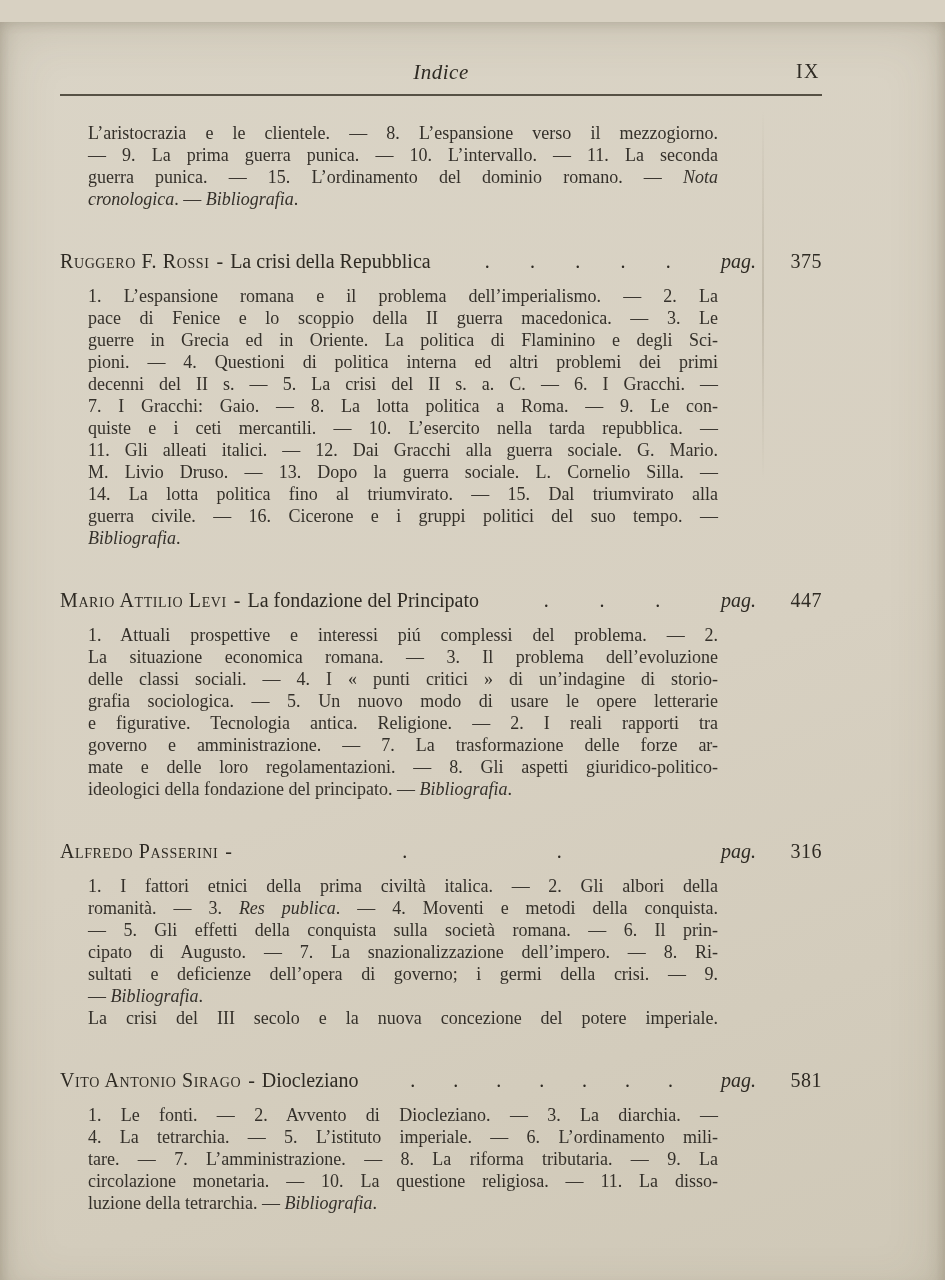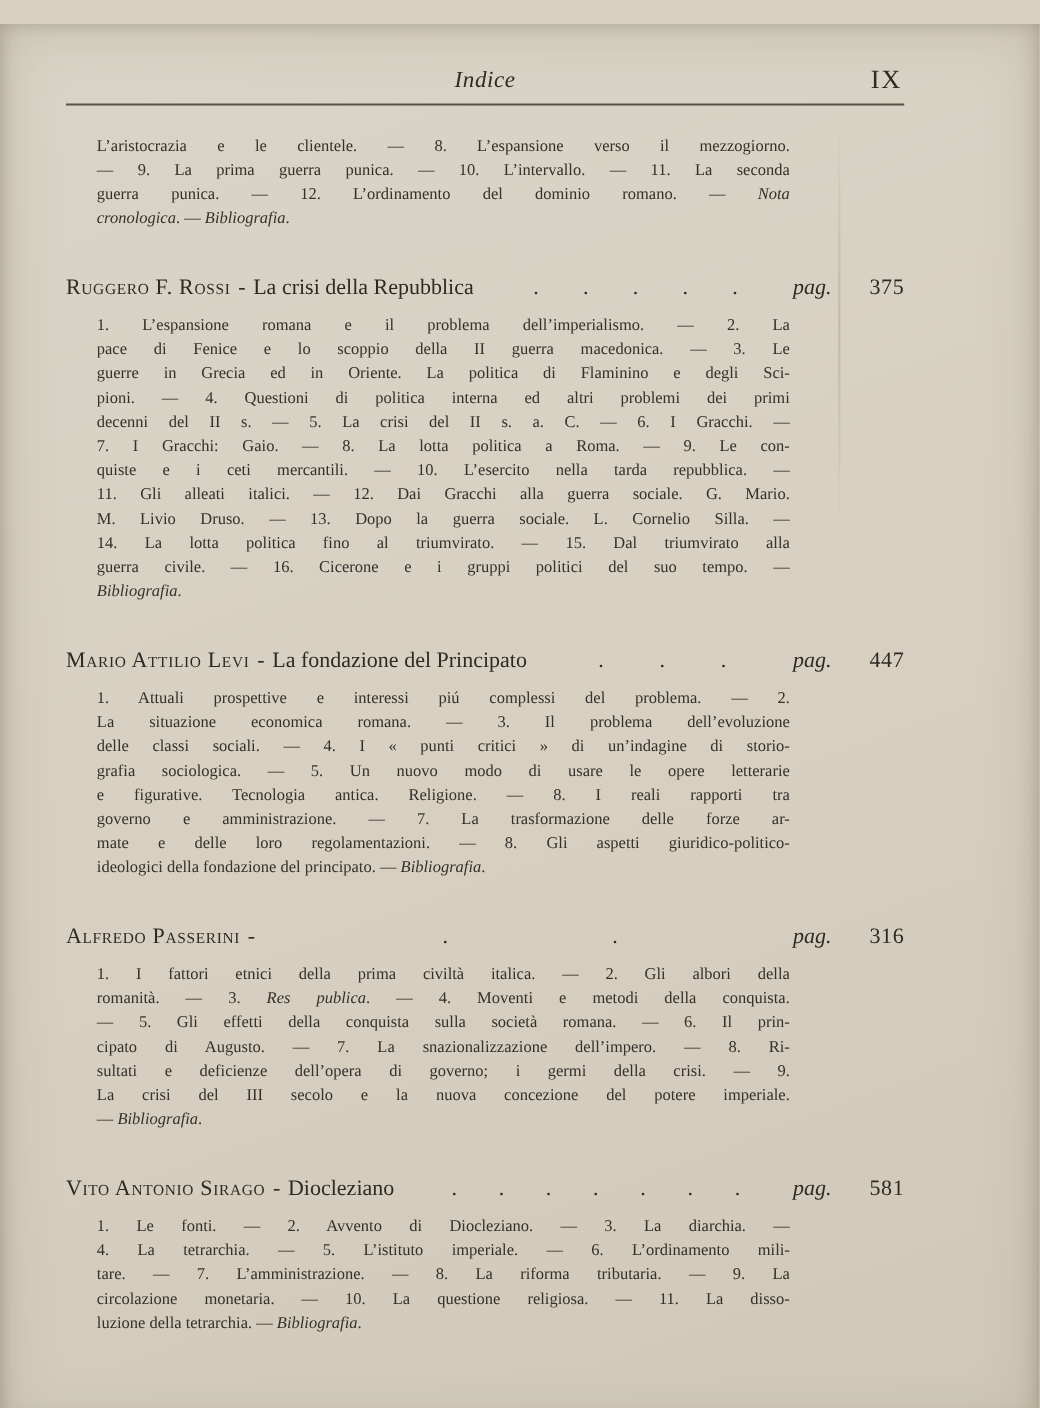--- a/index.html
+++ b/index.html
@@ -23,29 +23,29 @@
   .page-header {
     position: relative; height: 32px;
   }
   .running-title {
     display: block; text-align: center;
     font-style: italic; font-size: 21px; letter-spacing: 0.5px;
     color: #2f2b24;
   }
   .folio {
     position: absolute; right: 2px; top: 0;
-    font-size: 24px; letter-spacing: 1.5px; color: #2f2b24;
+    font-size: 20px; letter-spacing: 1.5px; color: #2f2b24;
   }
   .rule {
     border-bottom: 2px solid rgba(62,57,46,0.85);
     margin-top: 2px;
   }
   .summary {
     margin-left: 28px; width: 630px;
-    font-size: 15px; line-height: 22px;
+    font-size: 18px; line-height: 22px;
     color: #34302a;
   }
   .summary.intro { margin-top: 26px; }
   .tline { text-align: justify; text-align-last: justify; }
   .tline.last { text-align-last: left; }
   .it { font-style: italic; }
   .entry { margin-top: 40px; }
   .entry-heading {
     display: flex; align-items: baseline;
     font-size: 20px; color: #2e2a23; white-space: nowrap; font-family: Liberation Serif, serif;
@@ -75,21 +75,21 @@
 
     <header class="page-header">
       <span class="running-title">Indice</span>
       <span class="folio">IX</span>
     </header>
     <div class="rule"></div>
 
     <div class="summary intro">
         <div class="tline"><span>L’aristocrazia e le clientele. — 8. L’espansione verso il mezzogiorno.</span></div>
         <div class="tline"><span>— 9. La prima guerra punica. — 10. L’intervallo. — 11. La seconda</span></div>
-        <div class="tline"><span>guerra punica. — 12. L’ordinamento del dominio romano. — </span><span class="it">Nota</span></div>
+        <div class="tline"><span>guerra punica. — 15. L’ordinamento del dominio romano. — </span><span class="it">Nota</span></div>
         <div class="tline last"><span class="it">cronologica</span><span>. — </span><span class="it">Bibliografia</span><span>.</span></div>
       </div>
 
     <section class="entry">
       <div class="entry-heading">
         <span class="author">Ruggero F. Rossi</span>
         <span class="dash">-</span>
         <span class="title">La crisi della Repubblica</span>
         <span class="leaders">
             <span>.</span>
@@ -128,21 +128,21 @@
             <span>.</span>
           </span>
         <span class="pag">pag.</span>
         <span class="pagenum">447</span>
       </div>
       <div class="summary">
           <div class="tline"><span>1. Attuali prospettive e interessi piú complessi del problema. — 2.</span></div>
           <div class="tline"><span>La situazione economica romana. — 3. Il problema dell’evoluzione</span></div>
           <div class="tline"><span>delle classi sociali. — 4. I « punti critici » di un’indagine di storio-</span></div>
           <div class="tline"><span>grafia sociologica. — 5. Un nuovo modo di usare le opere letterarie</span></div>
-          <div class="tline"><span>e figurative. Tecnologia antica. Religione. — 8. I reali rapporti tra</span></div>
+          <div class="tline"><span>e figurative. Tecnologia antica. Religione. — 2. I reali rapporti tra</span></div>
           <div class="tline"><span>governo e amministrazione. — 7. La trasformazione delle forze ar-</span></div>
           <div class="tline"><span>mate e delle loro regolamentazioni. — 8. Gli aspetti giuridico-politico-</span></div>
           <div class="tline last"><span>ideologici della fondazione del principato. — </span><span class="it">Bibliografia</span><span>.</span></div>
         </div>
     </section>
 
     <section class="entry">
       <div class="entry-heading">
         <span class="author">Alfredo Passerini</span>
         <span class="dash">-</span>
@@ -152,22 +152,22 @@
           </span>
         <span class="pag">pag.</span>
         <span class="pagenum">316</span>
       </div>
       <div class="summary">
           <div class="tline"><span>1. I fattori etnici della prima civiltà italica. — 2. Gli albori della</span></div>
           <div class="tline"><span>romanità. — 3. </span><span class="it">Res publica</span><span>. — 4. Moventi e metodi della conquista.</span></div>
           <div class="tline"><span>— 5. Gli effetti della conquista sulla società romana. — 6. Il prin-</span></div>
           <div class="tline"><span>cipato di Augusto. — 7. La snazionalizzazione dell’impero. — 8. Ri-</span></div>
           <div class="tline"><span>sultati e deficienze dell’opera di governo; i germi della crisi. — 9.</span></div>
+          <div class="tline last"><span>— </span><span class="it">Bibliografia</span><span>.</span></div>
           <div class="tline"><span>La crisi del III secolo e la nuova concezione del potere imperiale.</span></div>
-          <div class="tline last"><span>— </span><span class="it">Bibliografia</span><span>.</span></div>
         </div>
     </section>
 
     <section class="entry">
       <div class="entry-heading">
         <span class="author">Vito Antonio Sirago</span>
         <span class="dash">-</span>
         <span class="title">Diocleziano</span>
         <span class="leaders">
             <span>.</span>

